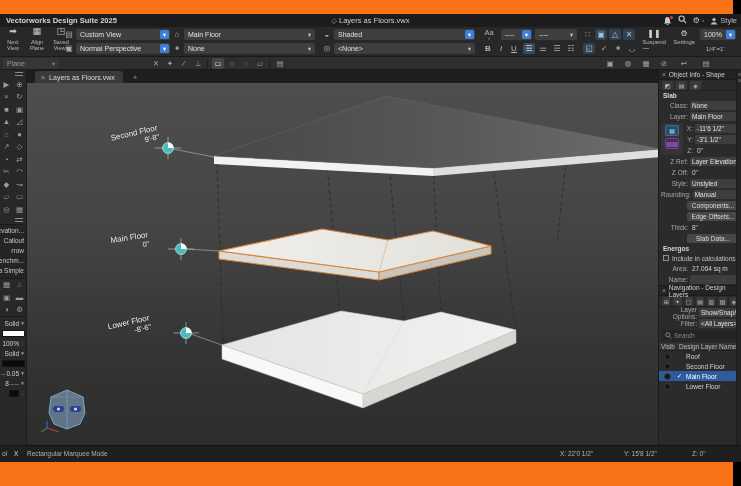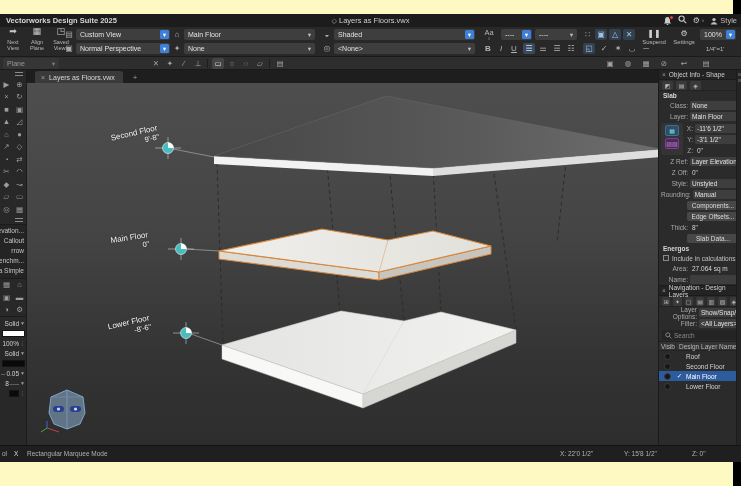--- a/index.html
+++ b/index.html
@@ -1,18 +1,18 @@
 <!DOCTYPE html>
 <html><head>
 <meta charset="utf-8">
 <style>
   * { margin:0; padding:0; box-sizing:border-box; }
   html,body { width:741px; height:486px; background:#000; overflow:hidden;
     font-family:"Liberation Sans", sans-serif; }
-  .screen { position:relative; width:733px; height:486px; background:#fef9c3; }
+  .screen { position:relative; width:733px; height:486px; background:#f97316; }
   .app { position:absolute; left:0; top:14px; width:741px; height:448px; background:#262626; }
 
   
   .titlebar { position:absolute; left:0; top:0; width:741px; height:13px; background:#1c1c1c;
     display:flex; align-items:center; font-size:7.5px; color:#c9c9c9; }
   .tb-app { position:absolute; left:6px; top:2px; font-weight:bold; color:#d6d6d6; }
   .tb-doc { position:absolute; left:0; right:0; text-align:center; top:2px; color:#cfcfcf; }
   .tb-doc .docicon { color:#9a9a9a; font-size:7px; }
   .tb-right { position:absolute; right:4px; top:0; height:13px; display:flex; align-items:center; gap:6px; }
   .bell { position:relative; width:9px; height:10px; }

